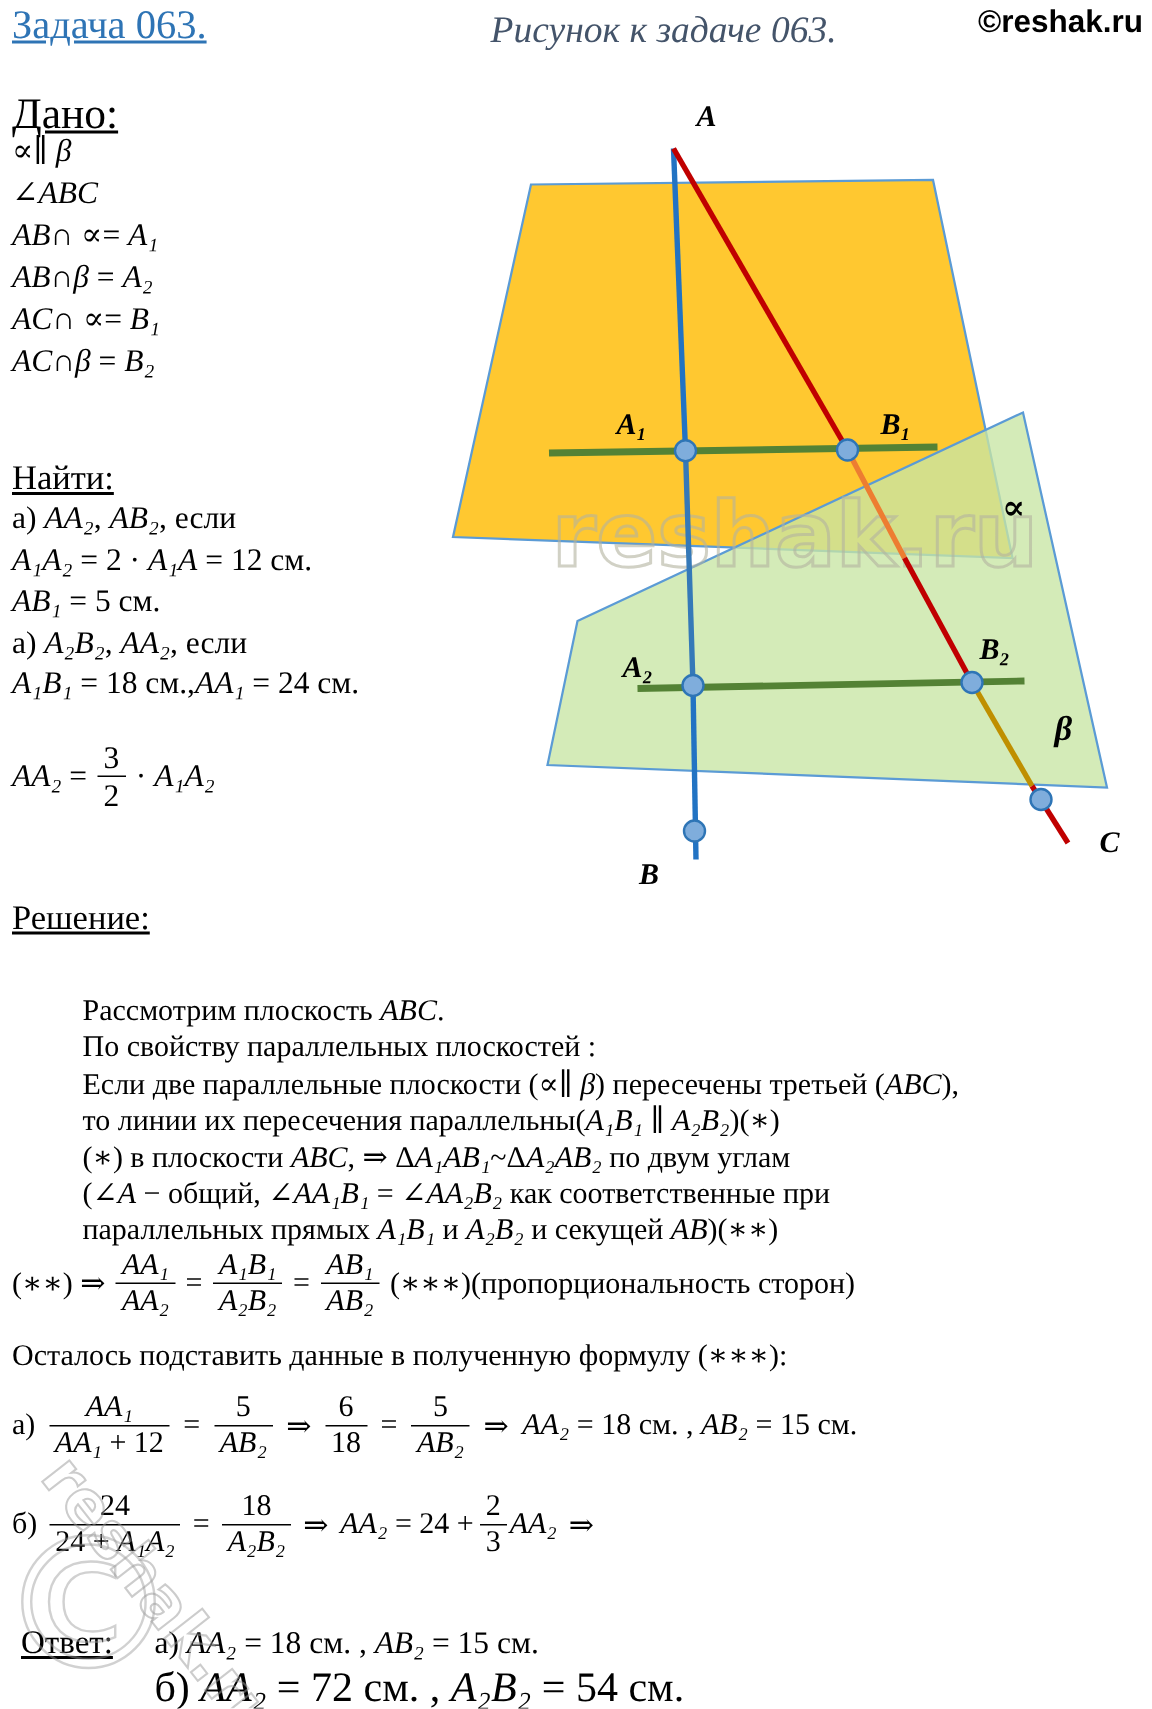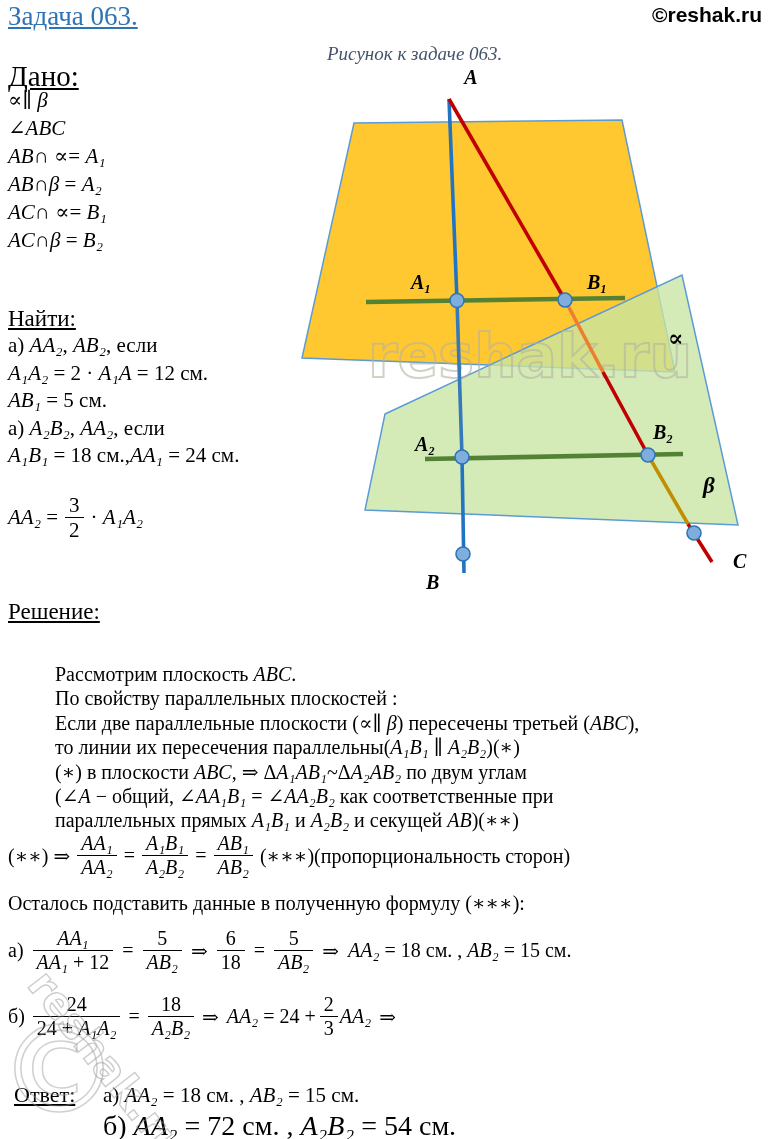--- a/index.html
+++ b/index.html
@@ -11,21 +11,21 @@
   .abs{position:absolute;}
   .head{text-decoration:underline;}
   .rich i{font-style:italic;}
   .mtext{font-size:21px;}
   .sol-lines{font-size:20px;line-height:24.4px;white-space:nowrap;}
   .mrow{display:flex;align-items:center;font-size:20px;white-space:nowrap;}
   .frac{display:inline-block;text-align:center;vertical-align:middle;line-height:1.05;}
   .frac .fn{display:block;padding:0 4px 1px 4px;border-bottom:1.6px solid #000;}
   .frac .fd{display:block;padding:1px 4px 0 4px;}
   .page-title{font-size:27px;color:#2e74b5;text-decoration:underline;}
-  .fig-caption{font-size:19px;font-style:italic;color:#44546a;margin-top:36px;}
+  .fig-caption{font-size:25px;font-style:italic;color:#44546a;}
   .brand{font-size:21px;font-weight:bold;font-family:"Liberation Sans","DejaVu Sans",sans-serif;}
   .wm-svg{pointer-events:none;}
   svg text{font-family:"Liberation Serif","DejaVu Serif",serif;}
 </style>
 </head>
 <body>
 
 <div class="abs page-title" style="left:8px;top:1px;">Задача 063.</div>
 <div class="abs fig-caption" style="left:327px;top:7px;">Рисунок к задаче 063.</div>
 <div class="abs brand" style="left:652px;top:3px;">©reshak.ru</div>

